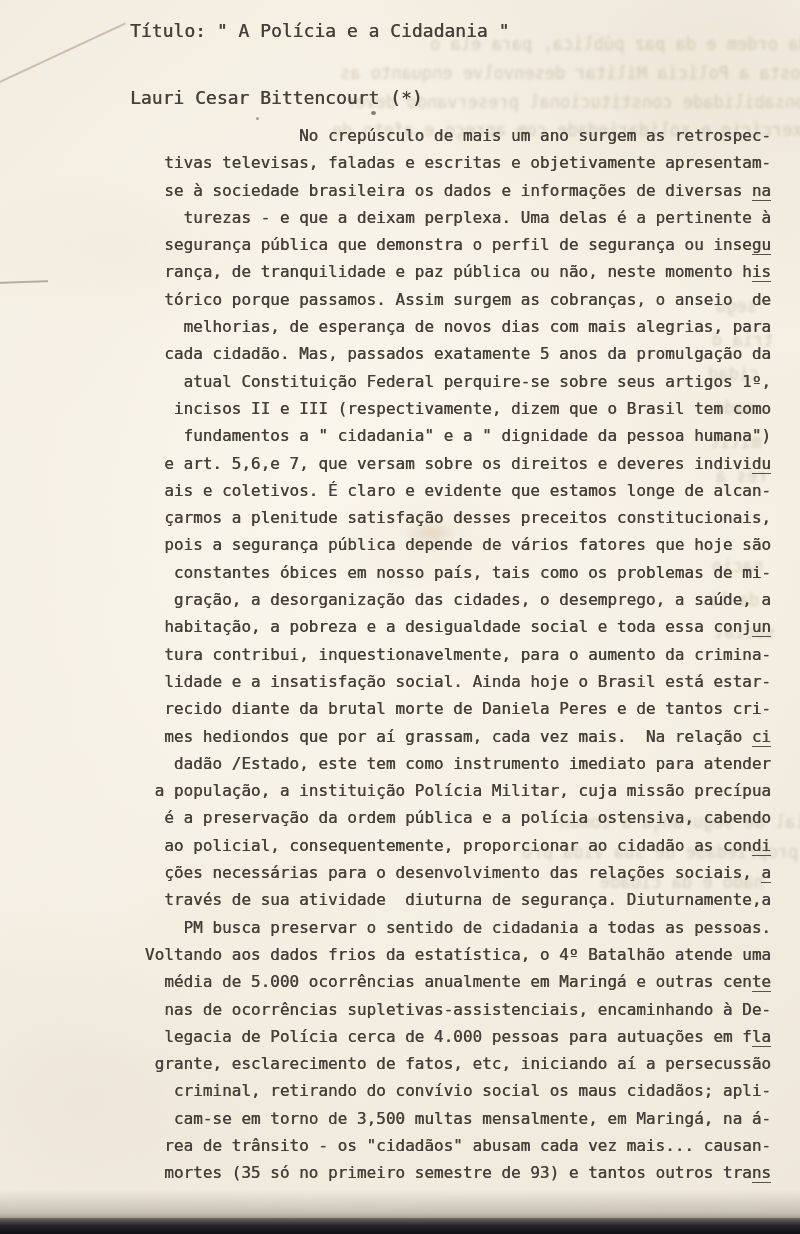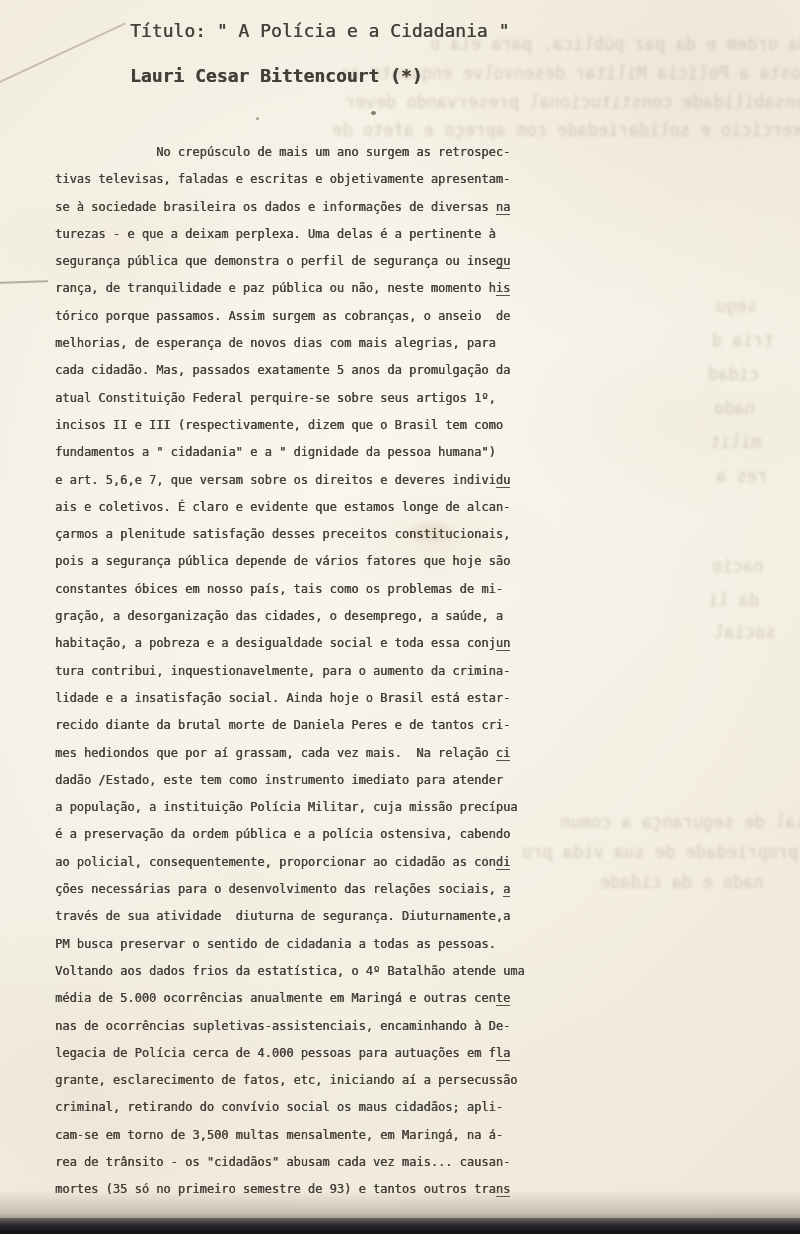--- a/index.html
+++ b/index.html
@@ -25,25 +25,25 @@
       radial-gradient(180px 90px at 430px 540px, rgba(205,185,155,0.14), rgba(205,185,155,0) 70%),
       radial-gradient(220px 120px at 120px 250px, rgba(210,195,170,0.10), rgba(210,195,170,0) 70%),
       radial-gradient(260px 140px at 680px 420px, rgba(214,200,175,0.10), rgba(214,200,175,0) 70%),
       radial-gradient(200px 110px at 250px 900px, rgba(210,196,170,0.09), rgba(210,196,170,0) 70%);
     pointer-events: none;
   }
 
   .ink { color: #453f39; text-shadow: 0.45px 0 0.35px rgba(62,54,46,0.85); }
 
   .title-line { position: absolute; left: 130px; top: 20px; font-size: 18px; white-space: pre; }
-  .author-line { position: absolute; left: 130px; top: 65px; font-size: 18px; white-space: pre; font-weight: bold; }
+  .author-line { position: absolute; left: 130px; top: 87px; font-size: 18px; white-space: pre; }
 
   .body-text {
-    position: absolute; left: 55px; top: 139px; width: 716px;
-    font-size: 12px; line-height: 27.3px; white-space: pre;
+    position: absolute; left: 55px; top: 122px; width: 716px;
+    font-size: 16px; line-height: 27.3px; white-space: pre; text-align: right;
   }
   .line { height: 27.3px; }
   .u { border-bottom: 1.8px solid rgba(62,54,46,0.85); margin-top: 24px; }
 
   .ghost {
     position: absolute; font-size: 17px; white-space: pre;
     color: #8e8168; opacity: 0.30; filter: blur(1.4px);
     transform: scaleX(-1);
   }
 

